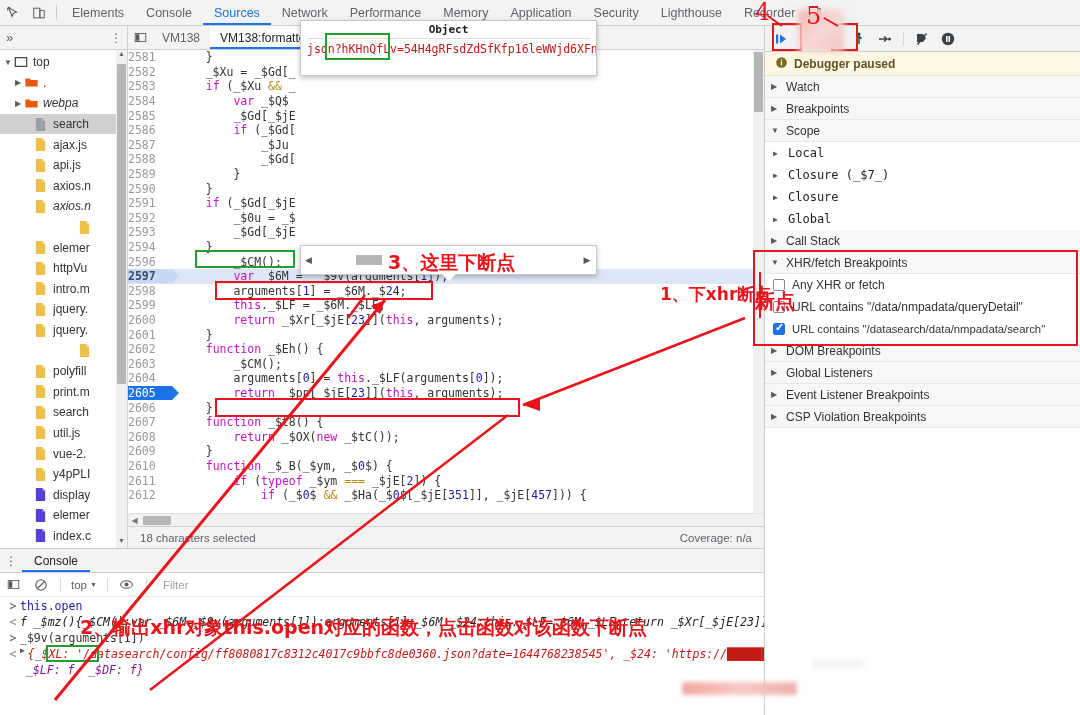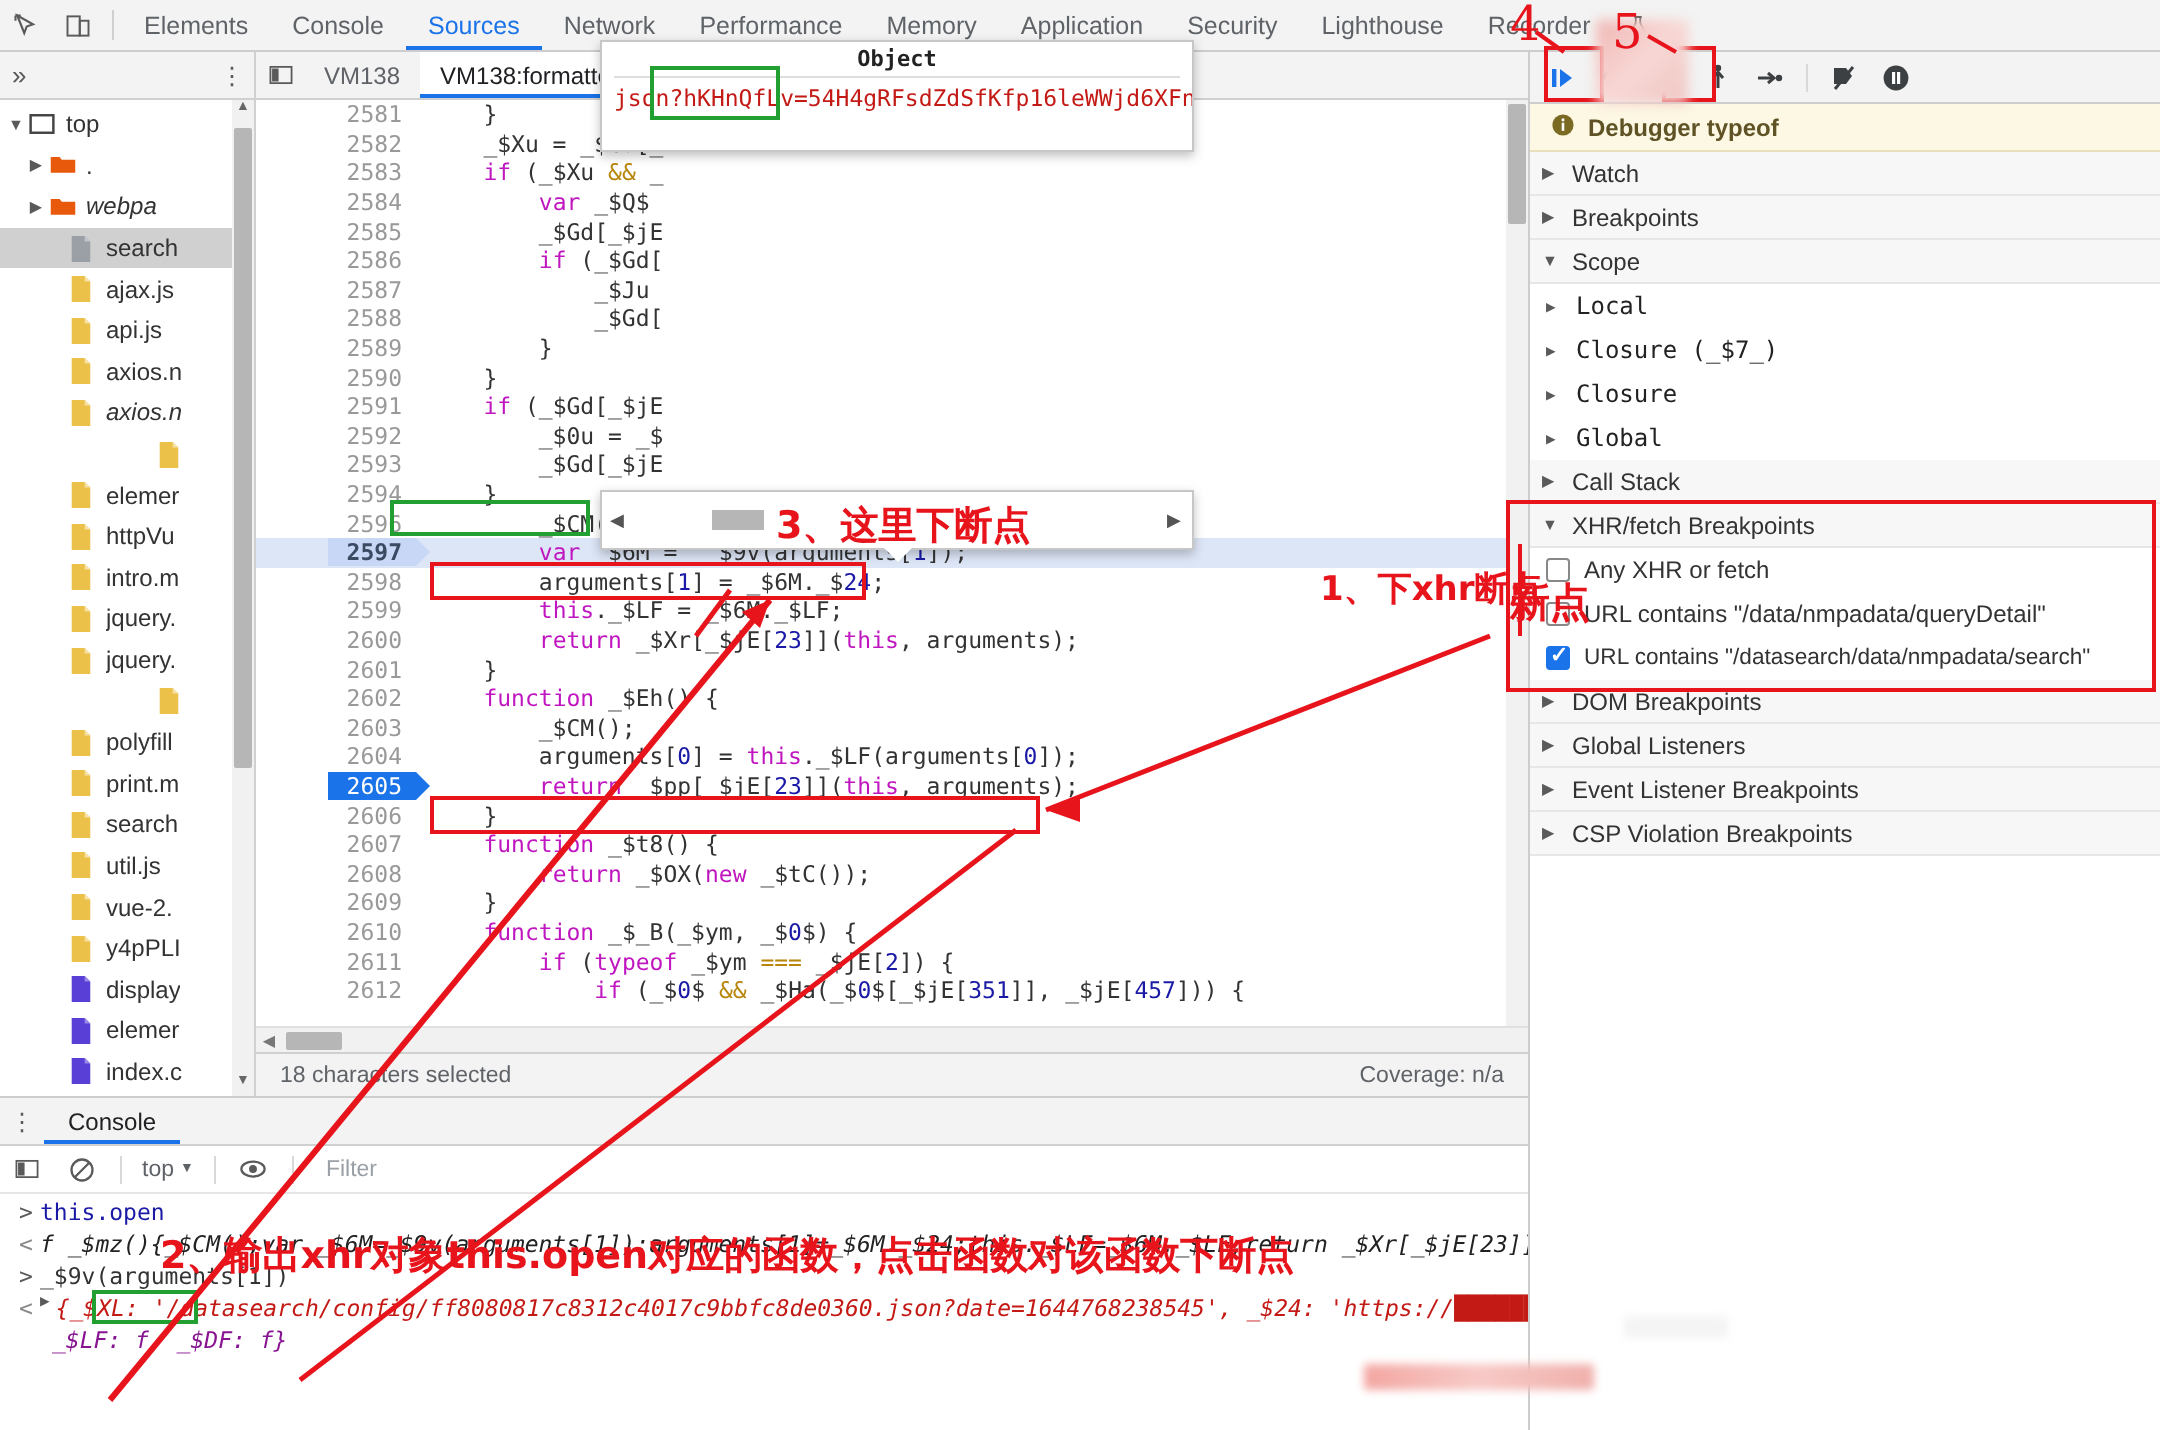--- a/index.html
+++ b/index.html
@@ -58,21 +58,21 @@
 
   
   .editor-wrap { flex:1; display:flex; flex-direction:column; min-width:0; background:#7dd3fc; position:relative;}
   .ed-tabbar { height:24px; display:flex; align-items:stretch; background:#f3f3f3; border-bottom:1px solid #d0d0d0;}
   .ed-tab { padding:0 10px; display:flex; align-items:center; font-size:12px; color:#5f6368; cursor:pointer; white-space:nowrap;}
   .ed-tab.active { background:#fff; color:#202124; box-shadow: inset 0 -2px 0 #1a73e8; }
   .panel-icon { width:24px; display:flex; align-items:center; justify-content:center; color:#5a5a5a;}
 
   .code-area { flex:1; position:relative; overflow:hidden; background:#fff; font-family:"DejaVu Sans Mono", monospace; font-size:11.5px; }
   .code-line { height:14.6px; display:flex; align-items:center; white-space:pre; }
-  .ln { width:44px; flex:0 0 44px; text-align:right; padding-right:7px; color:#999; background:#fff;margin-left:36px;}
+  .ln { width:44px; flex:0 0 44px; padding-right:7px; color:#999; background:#fff;}
   .code-line.paused { background:#dde6f7; }
   .code-line.paused .ln { background:#c7d7f5; color:#3b4a63; font-weight:bold; position:relative;}
   .code-line.bp .ln { background:#1a73e8; color:#fff; position:relative;}
   .code-line.bp .ln:after, .code-line.paused .ln:after {
     content:""; position:absolute; right:-7px; top:0; width:0; height:0;
     border-top:7.3px solid transparent; border-bottom:7.3px solid transparent;
   }
   .code-line.bp .ln:after { border-left:7px solid #1a73e8; }
   .code-line.paused .ln:after { border-left:7px solid #c7d7f5; }
   .ctext { padding-left:6px; } .kw2{ color:#c016c0; } .op{ color:#b8860b; } .num{color:#1a1aa6;}
@@ -633,21 +633,21 @@
       </div>
 
       <div class="paused-banner">
         <span>
           <svg width="13" height="13" viewBox="0 0 16 16">
               <circle cx="8" cy="8" r="6.5" fill="#7a6a22"></circle>
               <rect x="7.2" y="6.6" width="1.6" height="5" fill="#fff"></rect>
               <rect x="7.2" y="4" width="1.6" height="1.7" fill="#fff"></rect>
             </svg>
         </span>
-        <span>Debugger typeof</span>
+        <span>Debugger paused</span>
       </div>
 
       <div class="dbg-scroll">
         <div class="acc-head">
           <span class="tw">▶</span>
           <span>Watch</span>
         </div>
         <div class="acc-head">
           <span class="tw">▶</span>
           <span>Breakpoints</span>

